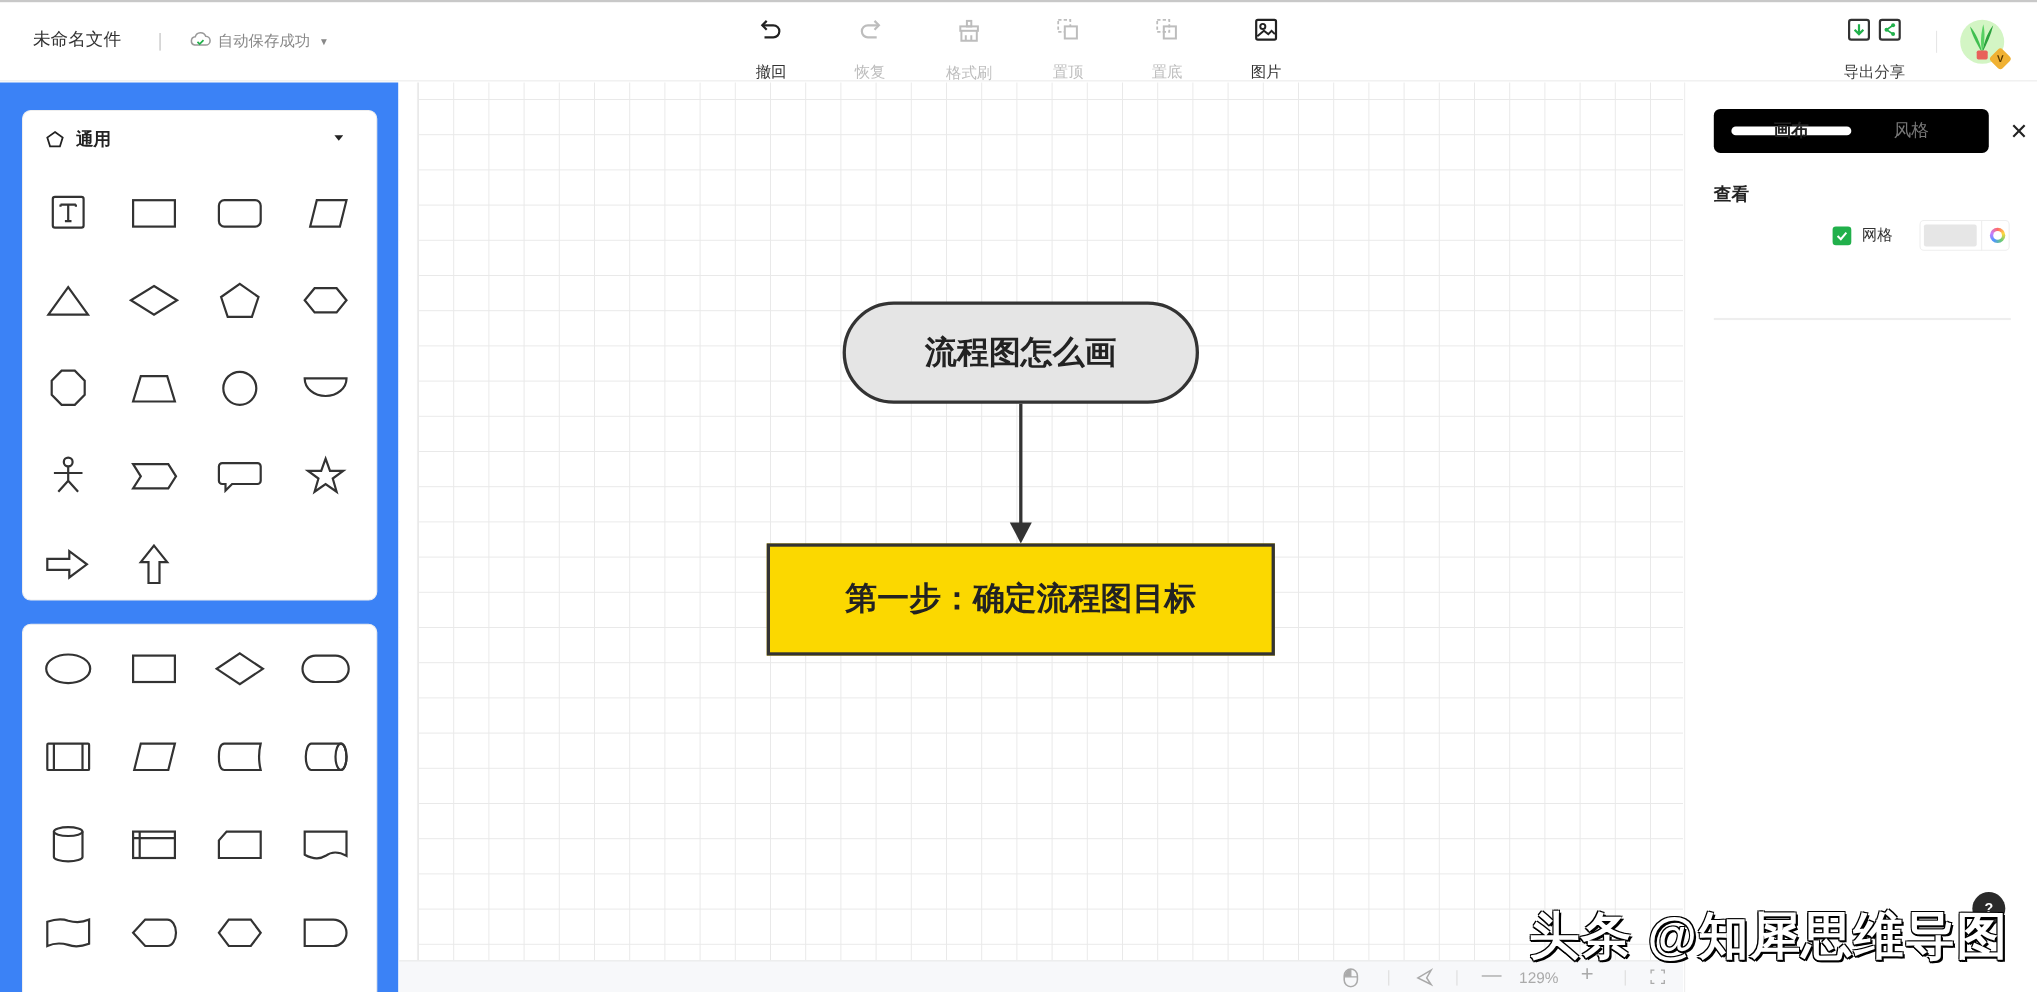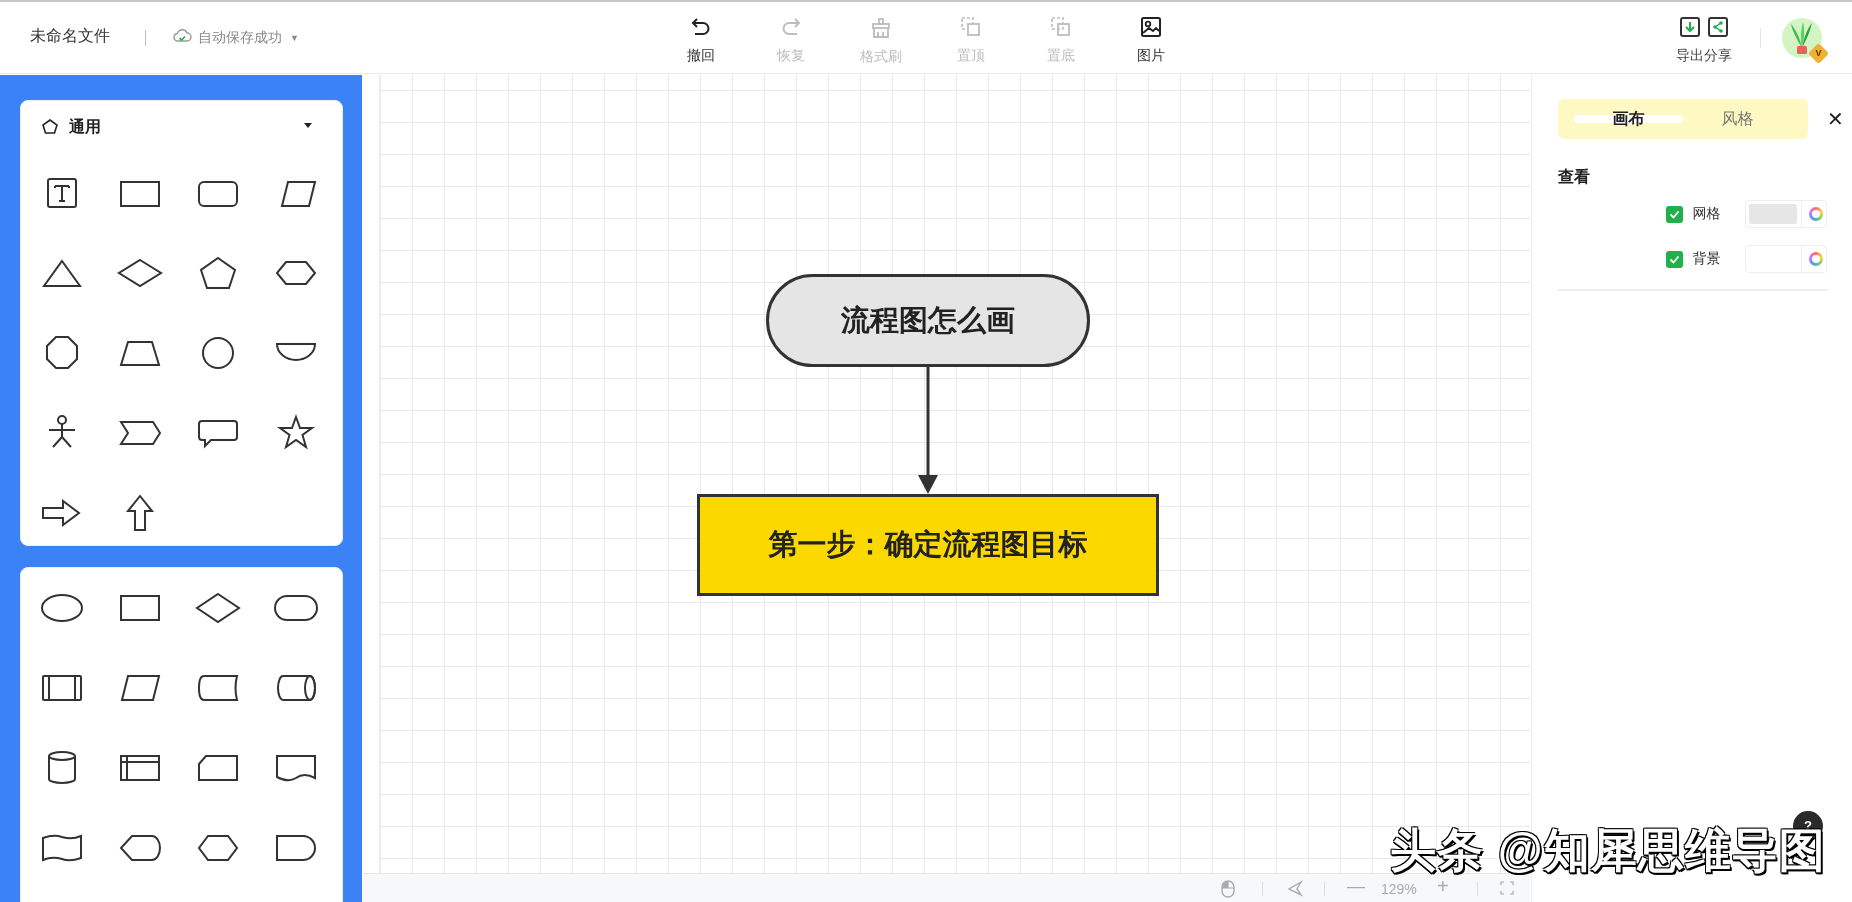--- a/index.html
+++ b/index.html
@@ -4,21 +4,21 @@
 <style>
   * { box-sizing: border-box; margin: 0; padding: 0; }
   html, body { width: 1852px; height: 902px; overflow: hidden; background: #fff; font-family: "Liberation Sans", "DejaVu Sans", sans-serif; color: #333; }
   .header { position: absolute; left: 0; top: 0; width: 1852px; height: 74px; background: #fff; border-top: 2px solid #c8c8c8; border-bottom: 1px solid #ececec; }
   .doc-title { position: absolute; left: 30px; top: 24px; font-size: 16px; color: #333; }
   .title-sep { position: absolute; left: 145px; top: 28px; width: 1px; height: 16px; background: #bbb; }
   .save-status { position: absolute; left: 172px; top: 26px; display: flex; align-items: center; font-size: 14px; color: #888; gap: 6px; }
   .save-status .caret { font-size: 9px; color: #888; margin-left: 2px; }
   .tool { position: absolute; top: 0; width: 60px; display: flex; flex-direction: column; align-items: center; cursor: pointer; }
   .tool .ic { width: 26px; height: 26px; display: flex; align-items: center; justify-content: center; }
-  .tool .lbl { font-size: 14px; margin-top: 7px; }
+  .tool .lbl { font-size: 14px; margin-top: 17px; }
   .tool.enabled .lbl { color: #333; }
   .tool.disabled .lbl { color: #bdbdbd; }
   .right-tools .tool .lbl { color: #444; }
   .hdr-vsep { position: absolute; left: 1760px; top: 26px; width: 1px; height: 20px; background: #e6e6e6; }
   .avatar { position: absolute; left: 1782px; top: 16px; width: 40px; height: 40px; border-radius: 50%; background: #d3f5c4; overflow: visible; }
   .avatar .badge { position: absolute; left: 29px; top: 28px; width: 15px; height: 15px; background: #f0b133; transform: rotate(45deg); border-radius: 3px; }
   .avatar .badge span { display: block; transform: rotate(-45deg); font-size: 9px; font-weight: bold; text-align: center; line-height: 15px; color: #5a3a00; }
 
   .left-panel { position: absolute; left: 0; top: 75px; width: 362px; height: 827px; background: #3b82f6; overflow: hidden; }
   .shape-group { position: absolute; left: 20px; width: 323px; background: #fff; border: 1px solid #eee; border-radius: 8px; }
@@ -32,21 +32,21 @@
   .canvas { position: absolute; left: 363px; top: 75px; width: 1167px; height: 798px;
     background-color: #fff;
     background-image: linear-gradient(to right, #e9e9e9 1px, transparent 1px), linear-gradient(to bottom, #e9e9e9 1px, transparent 1px);
     background-size: 32px 32px; background-position: 17px 15px; }
   .canvas-left-strip { position: absolute; left: 0; top: 0; width: 17px; height: 100%; background: #fff; border-right: 1px solid #eee; }
   .status-bar { position: absolute; left: 363px; top: 873px; width: 1167px; height: 29px; background: #f7f8fa; border-top: 1px solid #e8e8e8; }
   .status-bar .sb-item { position: absolute; top: 6px; color: #aaa; font-size: 14px; cursor: pointer; }
   .status-bar .sb-sep { position: absolute; top: 8px; width: 1px; height: 14px; background: #ddd; }
 
   .right-panel { position: absolute; left: 1531px; top: 75px; width: 321px; height: 827px; background: #fff; border-left: 1px solid #eee; }
-  .tabs { position: absolute; left: 26px; top: 24px; width: 250px; height: 40px; background: #fef9c3; border-radius: 6px; display: flex; padding: 16px; }
+  .tabs { position: absolute; left: 26px; top: 24px; width: 250px; height: 40px; background: #000000; border-radius: 6px; display: flex; padding: 16px; }
   .tab { flex: 1; display: flex; align-items: center; justify-content: center; font-size: 16px; cursor: pointer; border-radius: 5px; }
   .tab.active { background: #fff; color: #222; font-weight: bold; }
   .tab.inactive { color: #777; }
   .close-x { position: absolute; left: 295px; top: 32px; font-size: 20px; font-weight: bold; color: #222; cursor: pointer; }
   .section-title { position: absolute; left: 26px; top: 92px; font-size: 16px; font-weight: bold; color: #222; }
   .opt-row { position: absolute; left: 26px; width: 270px; height: 28px; display: flex; align-items: center; justify-content: center; }
   .checkbox { width: 17px; height: 17px; background: #21b04b; border-radius: 3px; display: flex; align-items: center; justify-content: center; cursor: pointer; }
   .opt-label { margin-left: 10px; font-size: 14px; color: #333; }
   .color-pick { position: absolute; left: 187px; top: 0; width: 82px; height: 28px; border: 1px solid #eee; border-radius: 4px; display: flex; align-items: center; cursor: pointer; background: #fff; }
   .color-pick .swatch { width: 48px; height: 20px; margin-left: 3px; border-radius: 2px; }
@@ -431,30 +431,17 @@
         </svg>
     </span>
     <span class="opt-label">网格</span>
     <div class="color-pick">
       <span class="swatch" style="background:#e6e6e6"></span>
       <span class="vsep"></span>
       <span class="wheel"></span>
     </div>
   </div>
 
-  <div class="opt-row" style="top:170px">
-    <span class="checkbox">
-      <svg width="11" height="11" viewBox="0 0 11 11">
-          <path d="M1.5 5.5 L4.5 8.5 L9.5 2.5" fill="none" stroke="#fff" stroke-width="1.8"></path>
-        </svg>
-    </span>
-    <span class="opt-label">背景</span>
-    <div class="color-pick">
-      <span class="swatch" style="background:#ffffff"></span>
-      <span class="vsep"></span>
-      <span class="wheel"></span>
-    </div>
-  </div>
   <div class="divider"></div>
 </div>
 
 <div class="help-badge">?</div>
 <div class="watermark">头条 @知犀思维导图</div>
 
 </body></html>

